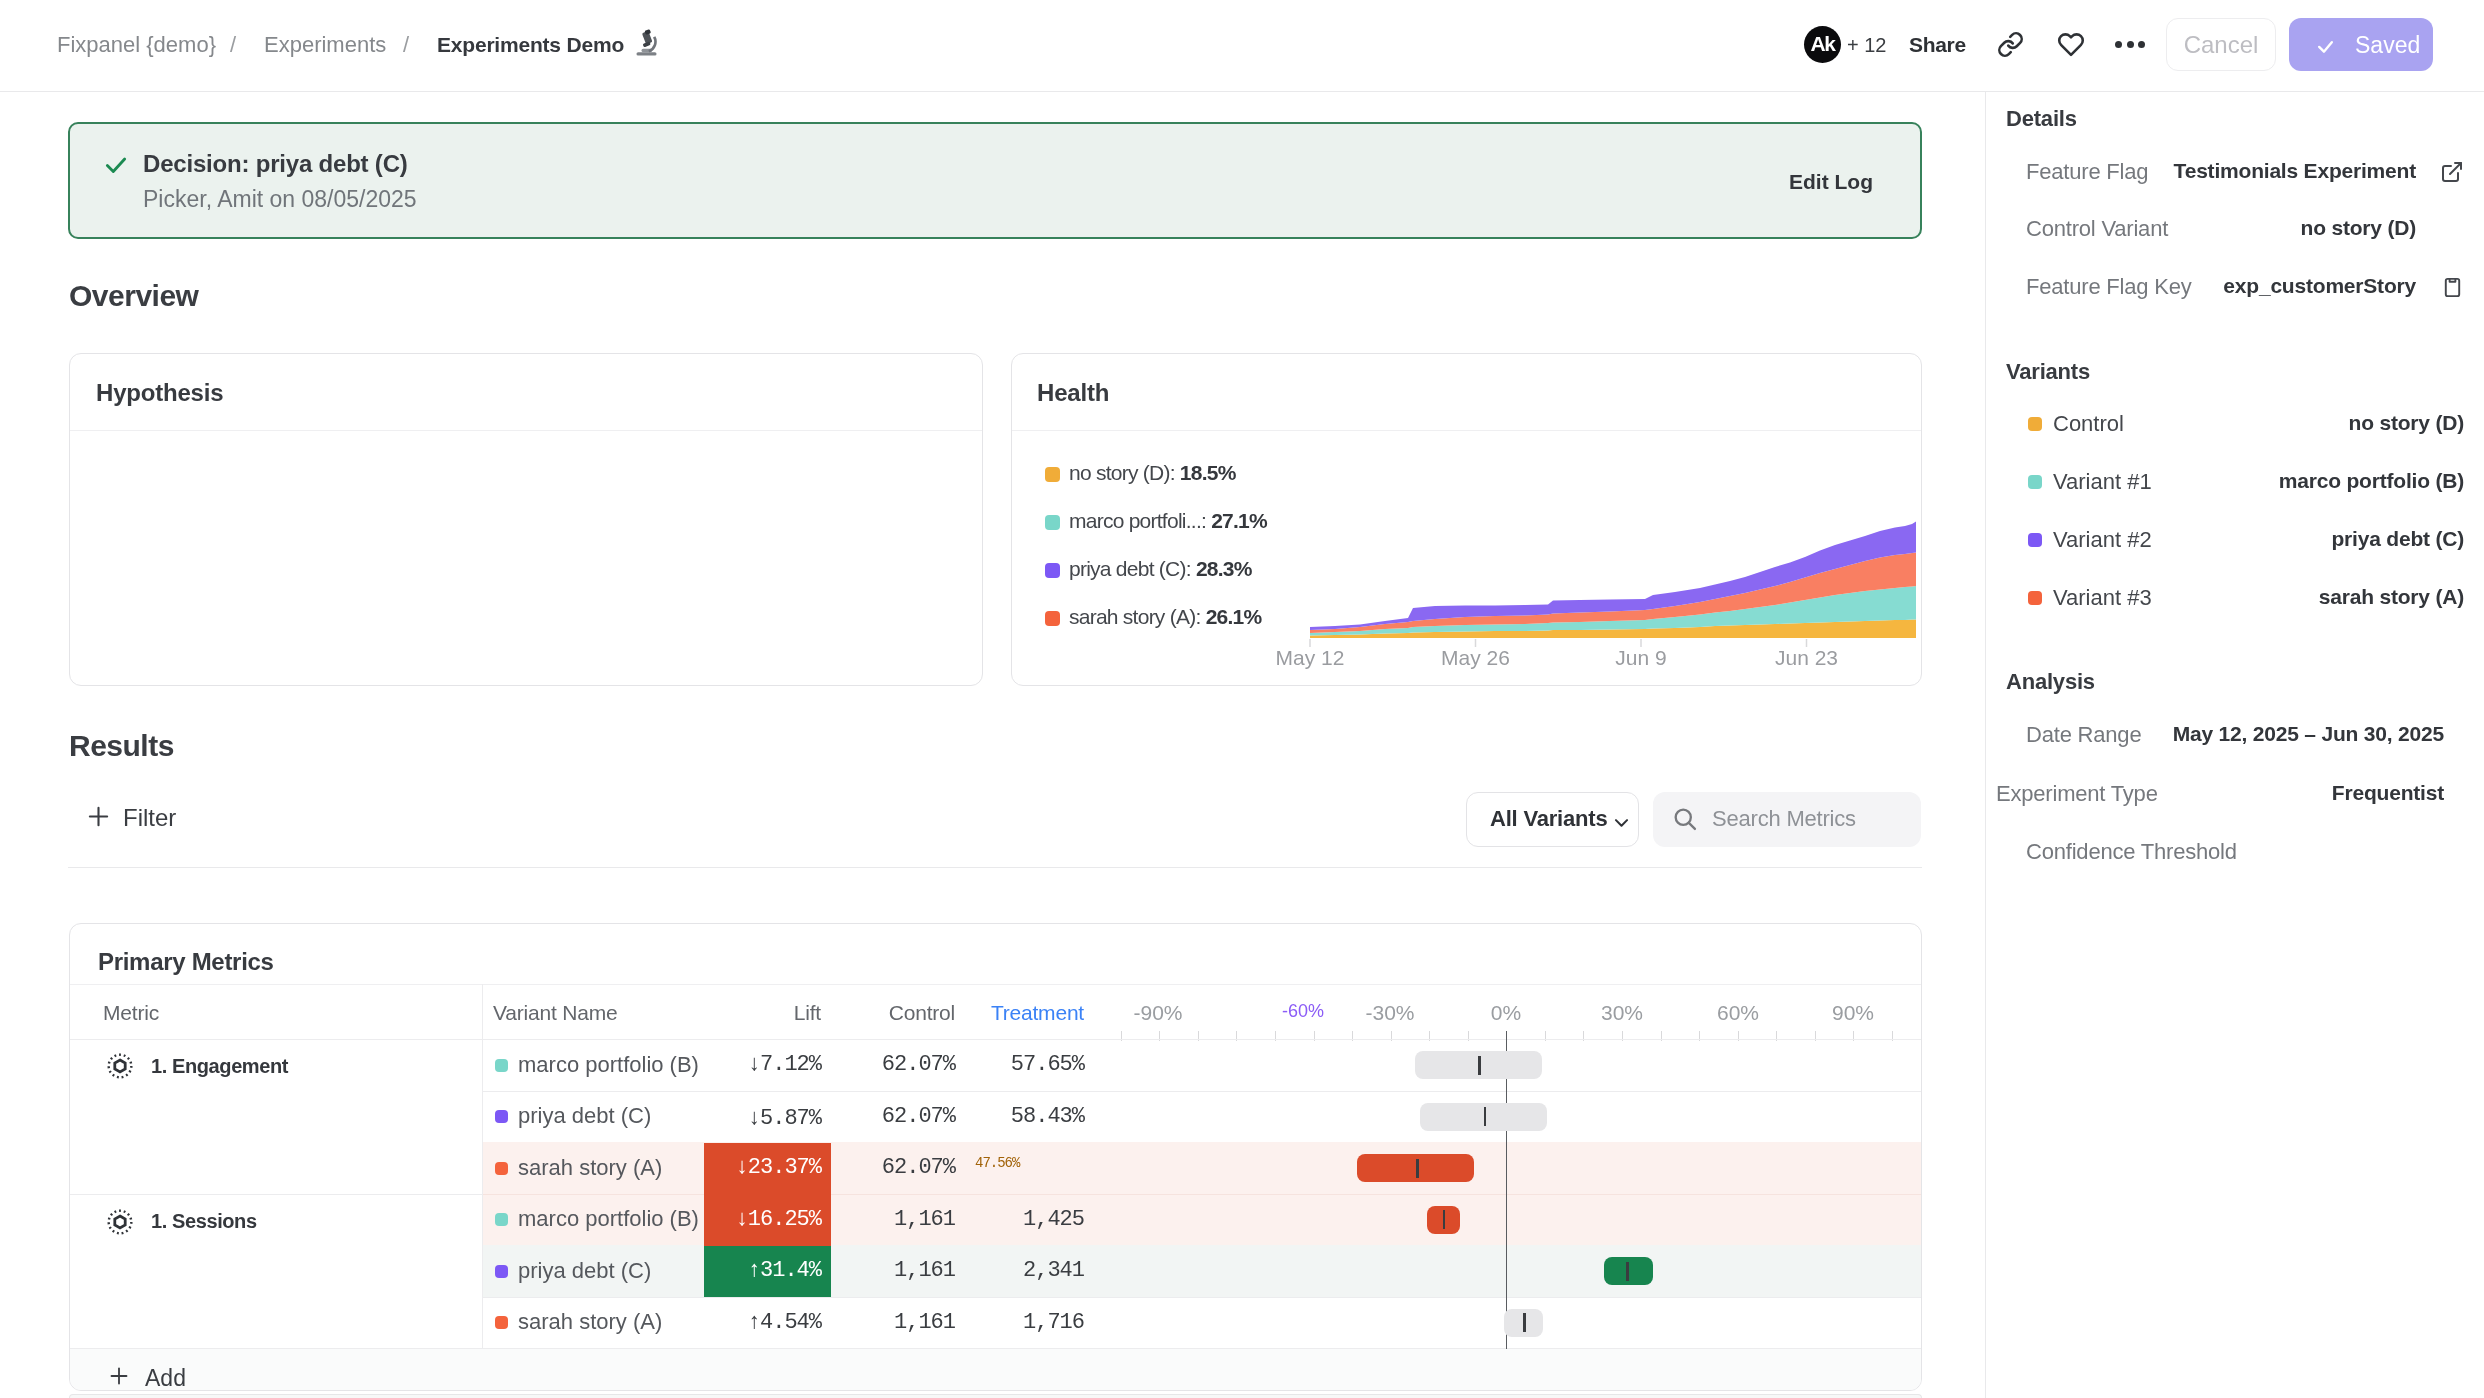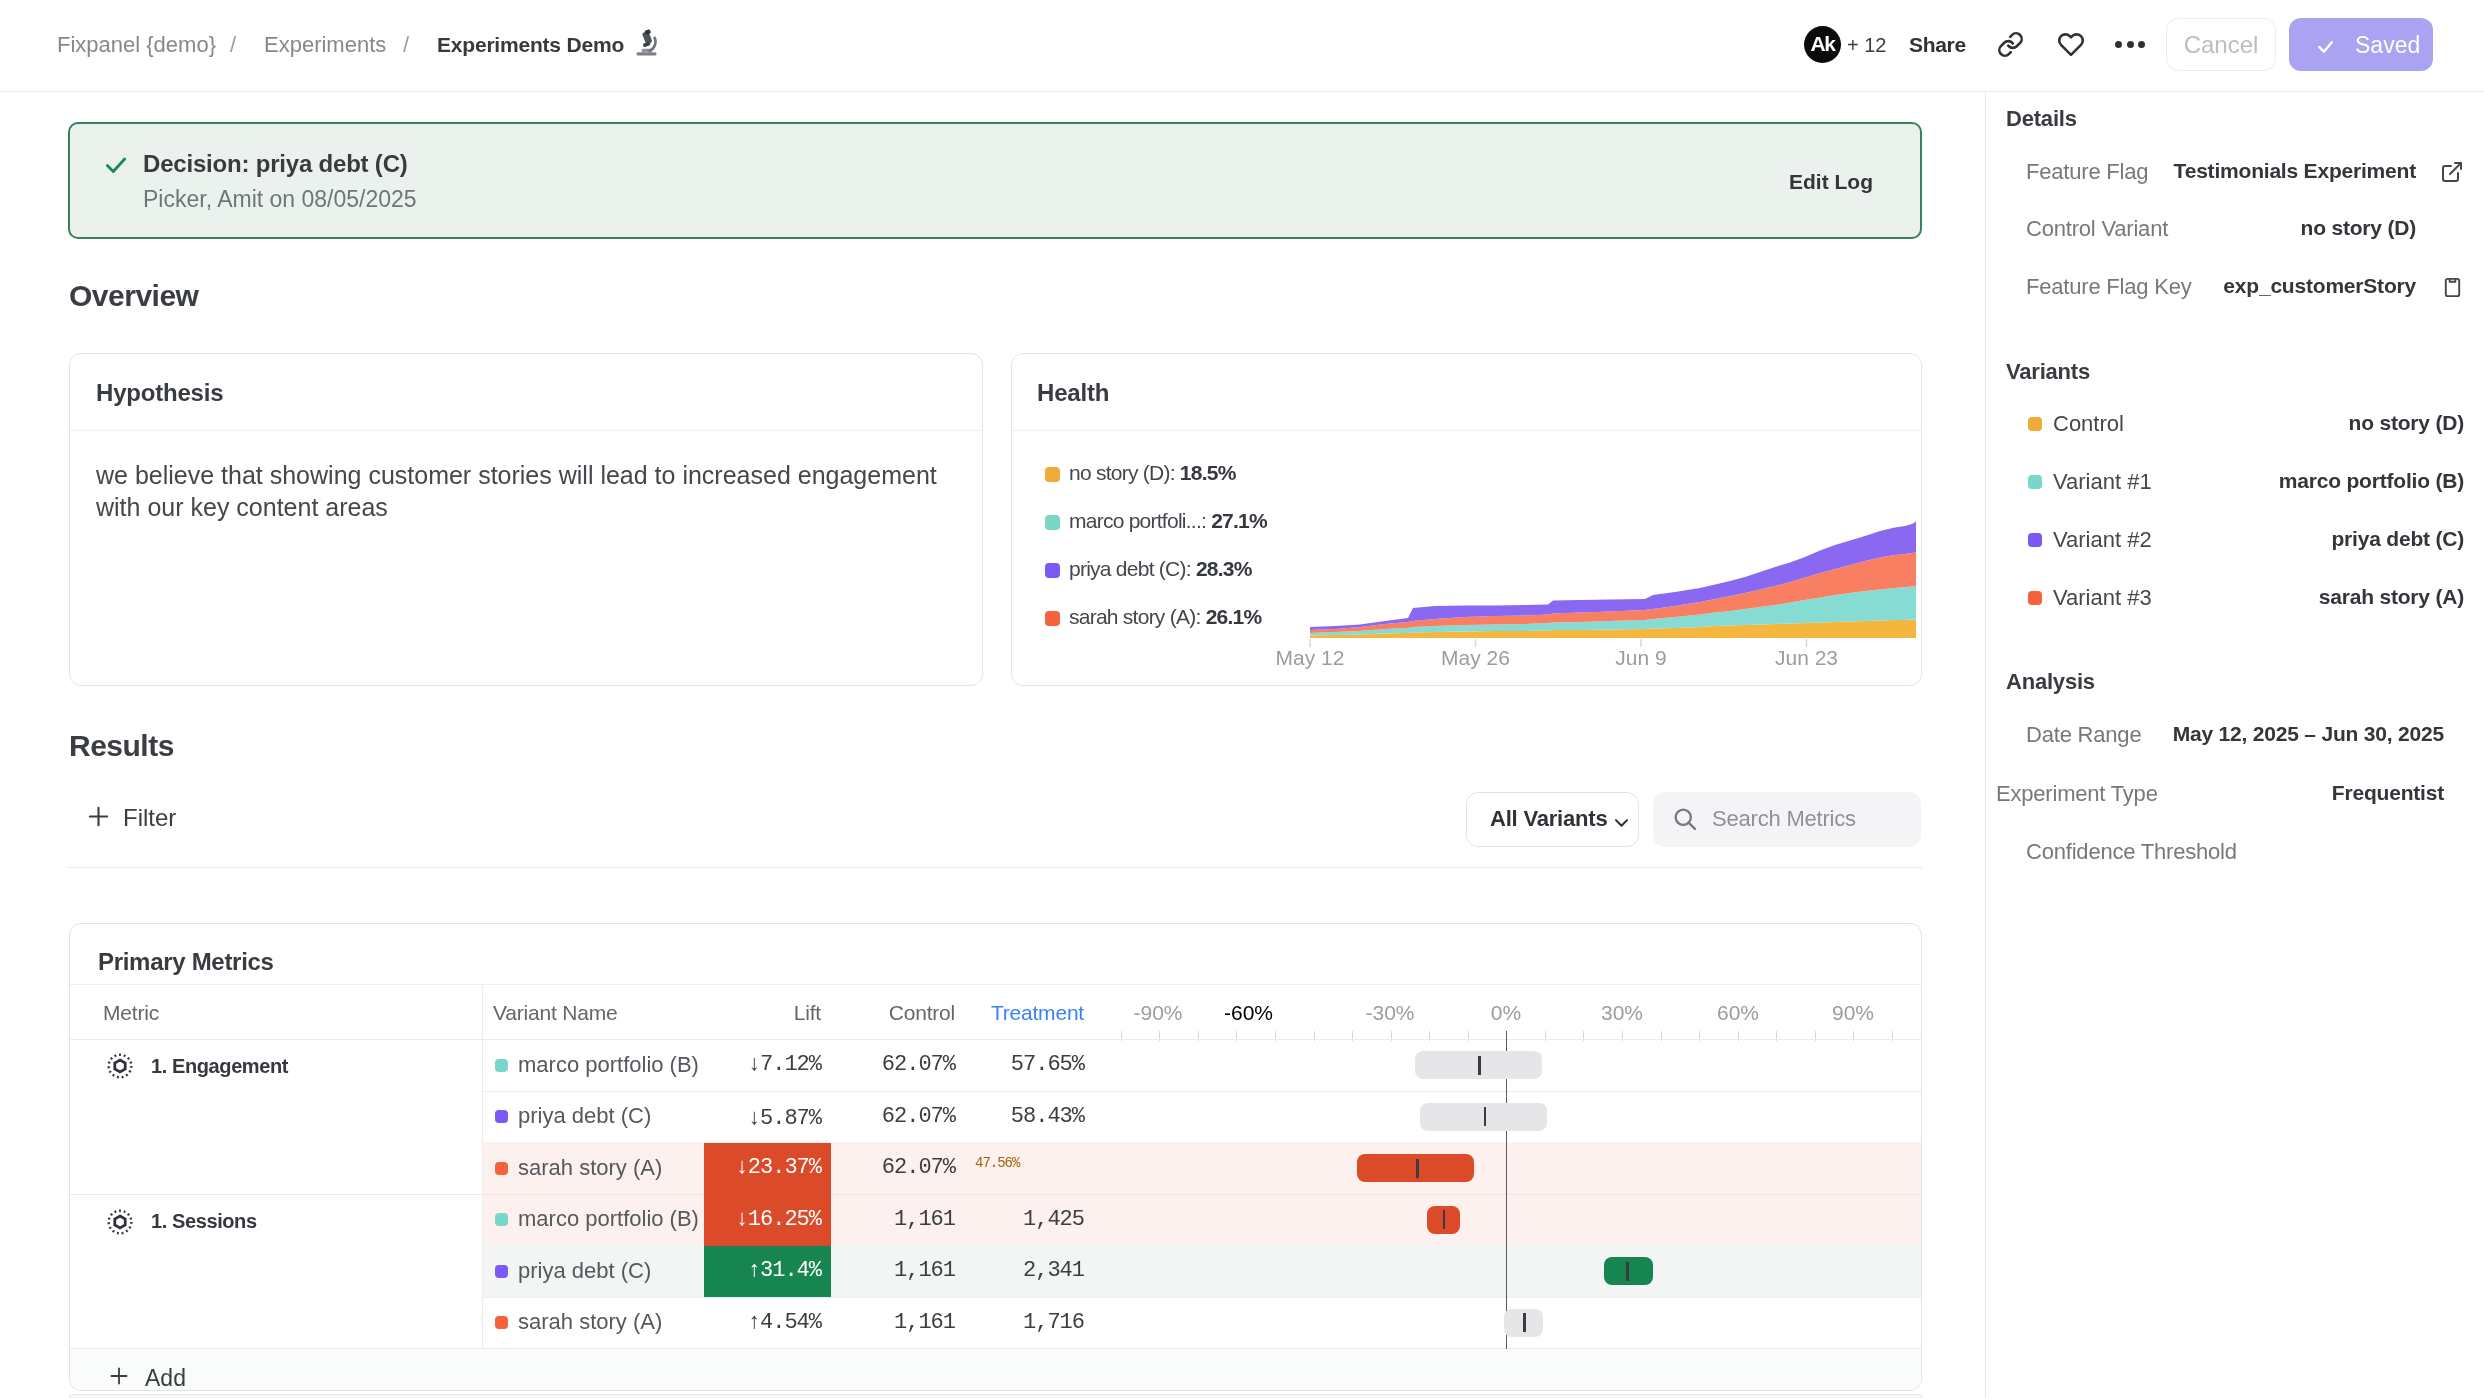--- a/index.html
+++ b/index.html
@@ -60,21 +60,20 @@
     </svg>
 <div class="abs" style="left:143px;top:150px;font-size:24px;letter-spacing:-0.2px;font-weight:700;color:#383b40;">Decision: priya debt (C)</div>
 <div class="abs" style="left:143px;top:186px;font-size:23px;color:#70757a;">Picker, Amit on 08/05/2025</div>
 <div class="abs" style="left:1789px;top:170px;font-size:21px;font-weight:600;color:#33363b;">Edit Log</div>
 
 <div class="abs" style="left:69px;top:279px;font-size:30px;letter-spacing:-0.5px;font-weight:700;color:#3a3d42;">Overview</div>
 
 <div class="abs" style="left:69px;top:353px;width:914px;height:333px;border:1px solid #e4e4e7;border-radius:12px;background:#fff;"></div>
 <div class="abs" style="left:96px;top:379px;font-size:24px;letter-spacing:-0.2px;font-weight:700;color:#383b40;">Hypothesis</div>
 <div class="abs" style="left:70px;top:430px;width:912px;height:1px;background:#efeff1;"></div>
-<div class="abs" style="left:96px;top:459px;width:860px;font-size:25px;line-height:32px;color:#44474c;">we believe that showing customer stories will lead to increased engagement with our key content areas</div>
 
 <div class="abs" style="left:1011px;top:353px;width:911px;height:333px;border:1px solid #e4e4e7;border-radius:12px;background:#fff;"></div>
 <div class="abs" style="left:1037px;top:379px;font-size:24px;letter-spacing:-0.2px;font-weight:700;color:#383b40;">Health</div>
 <div class="abs" style="left:1012px;top:430px;width:909px;height:1px;background:#efeff1;"></div>
 
 <div class="abs" style="left:1045px;top:467px;width:15px;height:15px;border-radius:4px;background:#f0ac38;"></div>
 <div class="abs" style="left:1069px;top:461px;font-size:21px;letter-spacing:-0.75px;color:#44474c;">no story (D): <b style="color:#35383d;">18.5%</b></div>
 <div class="abs" style="left:1045px;top:515px;width:15px;height:15px;border-radius:4px;background:#79d6c9;"></div>
 <div class="abs" style="left:1069px;top:509px;font-size:21px;letter-spacing:-0.75px;color:#44474c;">marco portfoli...: <b style="color:#35383d;">27.1%</b></div>
 <div class="abs" style="left:1045px;top:563px;width:15px;height:15px;border-radius:4px;background:#7c58f5;"></div>
@@ -132,21 +131,21 @@
   <div class="abs" style="left:412px;top:218px;width:1441px;height:103px;background:#fcf1ee;"></div>
   <div class="abs" style="left:412px;top:321px;width:1441px;height:52px;background:#f2f5f4;"></div>
 
   <div class="abs" style="left:33px;top:77px;font-size:21px;letter-spacing:-0.2px;color:#64676c;">Metric</div>
   <div class="abs" style="left:423px;top:77px;font-size:21px;letter-spacing:-0.2px;color:#64676c;">Variant Name</div>
   <div class="abs" style="left:651px;top:77px;width:100px;text-align:right;font-size:21px;letter-spacing:-0.2px;color:#64676c;">Lift</div>
   <div class="abs" style="left:785px;top:77px;width:100px;text-align:right;font-size:21px;letter-spacing:-0.2px;color:#64676c;">Control</div>
   <div class="abs" style="left:905px;top:77px;width:109px;text-align:right;font-size:21px;letter-spacing:-0.2px;color:#3b82f6;">Treatment</div>
 
   <div class="abs" style="left:1038px;top:77px;width:100px;text-align:center;font-size:21px;color:#9a9da1;">-90%</div>
-  <div class="abs" style="left:1154px;top:77px;width:100px;text-align:left;font-size:21px;color:#000000;">-60%</div>
+  <div class="abs" style="left:1154px;top:77px;width:100px;text-align:right;font-size:18px;color:#8b5cf6;">-60%</div>
   <div class="abs" style="left:1270px;top:77px;width:100px;text-align:center;font-size:21px;color:#9a9da1;">-30%</div>
   <div class="abs" style="left:1386px;top:77px;width:100px;text-align:center;font-size:21px;color:#9a9da1;">0%</div>
   <div class="abs" style="left:1502px;top:77px;width:100px;text-align:center;font-size:21px;color:#9a9da1;">30%</div>
   <div class="abs" style="left:1618px;top:77px;width:100px;text-align:center;font-size:21px;color:#9a9da1;">60%</div>
   <div class="abs" style="left:1733px;top:77px;width:100px;text-align:center;font-size:21px;color:#9a9da1;">90%</div>
 
   <div class="abs" style="left:1050.6px;top:107px;width:1px;height:10px;background:#d9d9db;"></div>
   <div class="abs" style="left:1089.2px;top:107px;width:1px;height:10px;background:#d9d9db;"></div>
   <div class="abs" style="left:1127.8px;top:107px;width:1px;height:10px;background:#d9d9db;"></div>
   <div class="abs" style="left:1166.3px;top:107px;width:1px;height:10px;background:#d9d9db;"></div>

